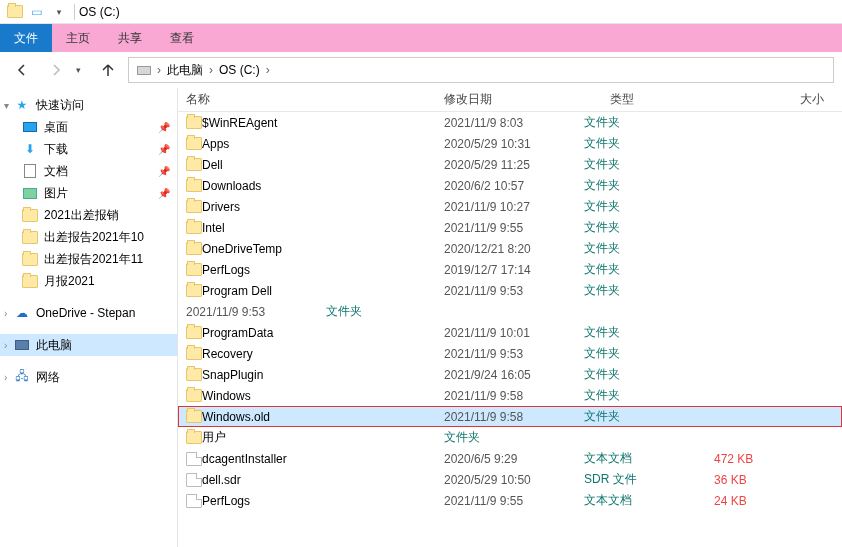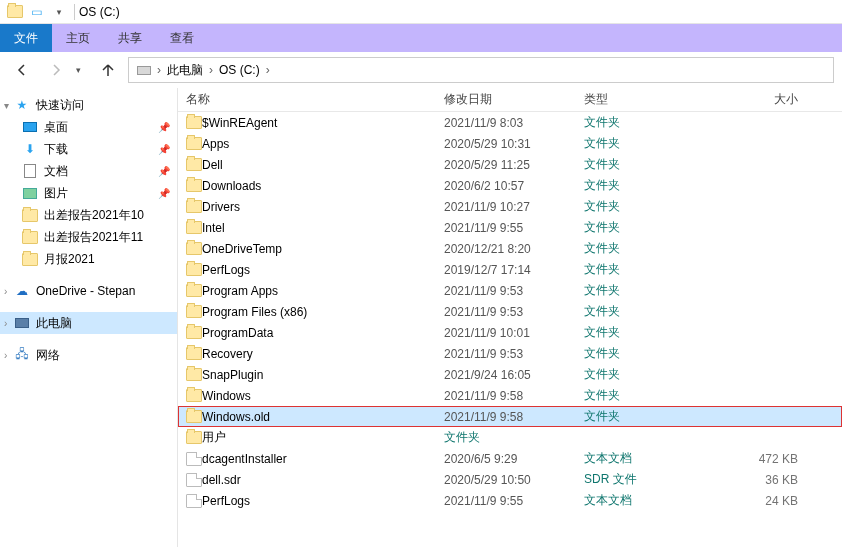--- a/index.html
+++ b/index.html
@@ -4,21 +4,21 @@
 <style>
 * { margin: 0; padding: 0; box-sizing: border-box; font-family: "Microsoft YaHei", "Segoe UI", sans-serif; font-size: 12px; }
 body { background: #fff; width: 842px; height: 547px; overflow: hidden; color: #000; }
 
 .title-bar { height: 24px; display: flex; align-items: center; padding: 0 4px; background: #fff; border-bottom: 1px solid #e5e5e5; }
 .title-bar .qat-icon { width: 16px; height: 16px; margin: 0 3px; display: flex; align-items: center; justify-content: center; }
 .title-bar .sep { width: 1px; height: 16px; background: #ccc; margin: 0 4px; }
 .folder-glyph { width: 16px; height: 13px; background: #ffe9a6; border: 1px solid #e6c76a; border-radius: 1px; position: relative; }
 .folder-glyph:before { content:""; position:absolute; top:-3px; left:0; width:6px; height:3px; background:#ffe9a6; border:1px solid #e6c76a; border-bottom:none; border-radius:1px 1px 0 0; }
 
-.ribbon-tabs { height: 28px; display: flex; align-items: stretch; background: #c4b5fd; }
+.ribbon-tabs { height: 28px; display: flex; align-items: stretch; background: #f9a8d4; }
 .tab { padding: 0 14px; display: flex; align-items: center; cursor: default; color: #333; }
 .tab.primary { background: #1979ca; color: #fff; }
 
 .nav-bar { height: 36px; display: flex; align-items: center; padding: 0 8px; gap: 6px; }
 .nav-btn { width: 28px; height: 28px; display: flex; align-items: center; justify-content: center; color: #555; }
 .nav-btn.disabled { color: #bbb; }
 .hist-dd { width: 12px; color: #555; }
 .breadcrumb { flex: 1; height: 26px; border: 1px solid #ccc; display: flex; align-items: center; padding: 0 4px; gap: 2px; }
 .breadcrumb .crumb { padding: 0 4px; display:flex; align-items:center; gap:4px; }
 .breadcrumb .chev { color: #666; }
@@ -30,29 +30,29 @@
 .sb-item.heading { padding-left: 14px; font-weight: 400; }
 .sb-item .pin { margin-left: auto; color: #888; font-size: 10px; }
 .sb-item.selected { background: #cde8ff; }
 .sb-item .caret { position:absolute; left:4px; color:#888; font-size:10px; }
 .sb-icon { width: 16px; height: 16px; display:flex; align-items:center; justify-content:center; flex-shrink:0; }
 
 .main { flex: 1; display: flex; flex-direction: column; overflow-x: hidden; }
 .col-headers { display: flex; height: 24px; align-items: center; border-bottom: 1px solid #e8e8e8; color: #444; padding-left: 8px; }
 .col-name { width: 258px; }
 .col-date { width: 140px; }
-.col-type { width: 130px; }
+.col-type { width: 130px; margin-left: 26px; }
 .col-size { width: 100px; text-align: right; padding-right: 16px; }
 .file-list { flex: 1; overflow-y: auto; }
 .row { display: flex; align-items: center; height: 21px; padding-left: 8px; }
 .row.selected { background: #cde8ff; outline: 1px solid #d33; outline-offset: -1px; }
 .row .cell-name { width: 258px; display: flex; align-items: center; }
 .row .cell-date { width: 140px; color: #555; }
 .row .cell-type { width: 130px; color: #0f766e; }
-.row .cell-size { width: 100px; text-align: right; color: #737373; padding-right: 16px; }
+.row .cell-size { width: 100px; color: #ef4444; padding-right: 16px; }
 .file-glyph { width:16px; height:14px; border:1px solid #bbb; background:#fff; border-radius:1px; position:relative; }
 .file-glyph:before { content:""; position:absolute; top:-1px; right:-1px; width:5px; height:5px; background:#fff; border-left:1px solid #bbb; border-bottom:1px solid #bbb; }
 
 
 .i-star { color:#2aa3ef; }
 .i-desktop { width:14px; height:10px; background:#2aa3ef; border:1px solid #0a6fb1; }
 .i-doc { width:12px; height:14px; border:1px solid #888; background:#fff; }
 .i-pic { width:14px; height:11px; background:#7fd1a0; border:1px solid #4a9; }
 .i-cloud { color:#1f6ec3; }
 .i-pc { width:14px; height:10px; background:#5a7fa8; border:1px solid #3a5f88; }
@@ -142,20 +142,26 @@
             <span class="sb-icon">
               <span class="i-pic"></span>
             </span>
             <span>图片</span>
             <span class="pin">📌</span>
           </div>
           <div class="sb-item">
             <span class="sb-icon">
               <span class="folder-glyph"></span>
             </span>
+            <span>2021出差报销</span>
+          </div>
+          <div class="sb-item">
+            <span class="sb-icon">
+              <span class="folder-glyph"></span>
+            </span>
             <span>出差报告2021年10</span>
           </div>
           <div class="sb-item">
             <span class="sb-icon">
               <span class="folder-glyph"></span>
             </span>
             <span>出差报告2021年11</span>
           </div>
           <div class="sb-item">
             <span class="sb-icon">
@@ -266,31 +272,27 @@
             <span class="folder-glyph"></span>
             <span>PerfLogs</span>
           </div>
           <div class="cell-date">2019/12/7 17:14</div>
           <div class="cell-type">文件夹</div>
           <div class="cell-size"></div>
         </div>
         <div class="row">
           <div class="cell-name">
             <span class="folder-glyph"></span>
-            <span>Program Apps</span>
+            <span>Program Dell</span>
           </div>
           <div class="cell-date">2021/11/9 9:53</div>
           <div class="cell-type">文件夹</div>
           <div class="cell-size"></div>
         </div>
         <div class="row">
-          <div class="cell-name">
-            <span class="folder-glyph"></span>
-            <span>Program Files (x86)</span>
-          </div>
           <div class="cell-date">2021/11/9 9:53</div>
           <div class="cell-type">文件夹</div>
           <div class="cell-size"></div>
         </div>
         <div class="row">
           <div class="cell-name">
             <span class="folder-glyph"></span>
             <span>ProgramData</span>
           </div>
           <div class="cell-date">2021/11/9 10:01</div>

